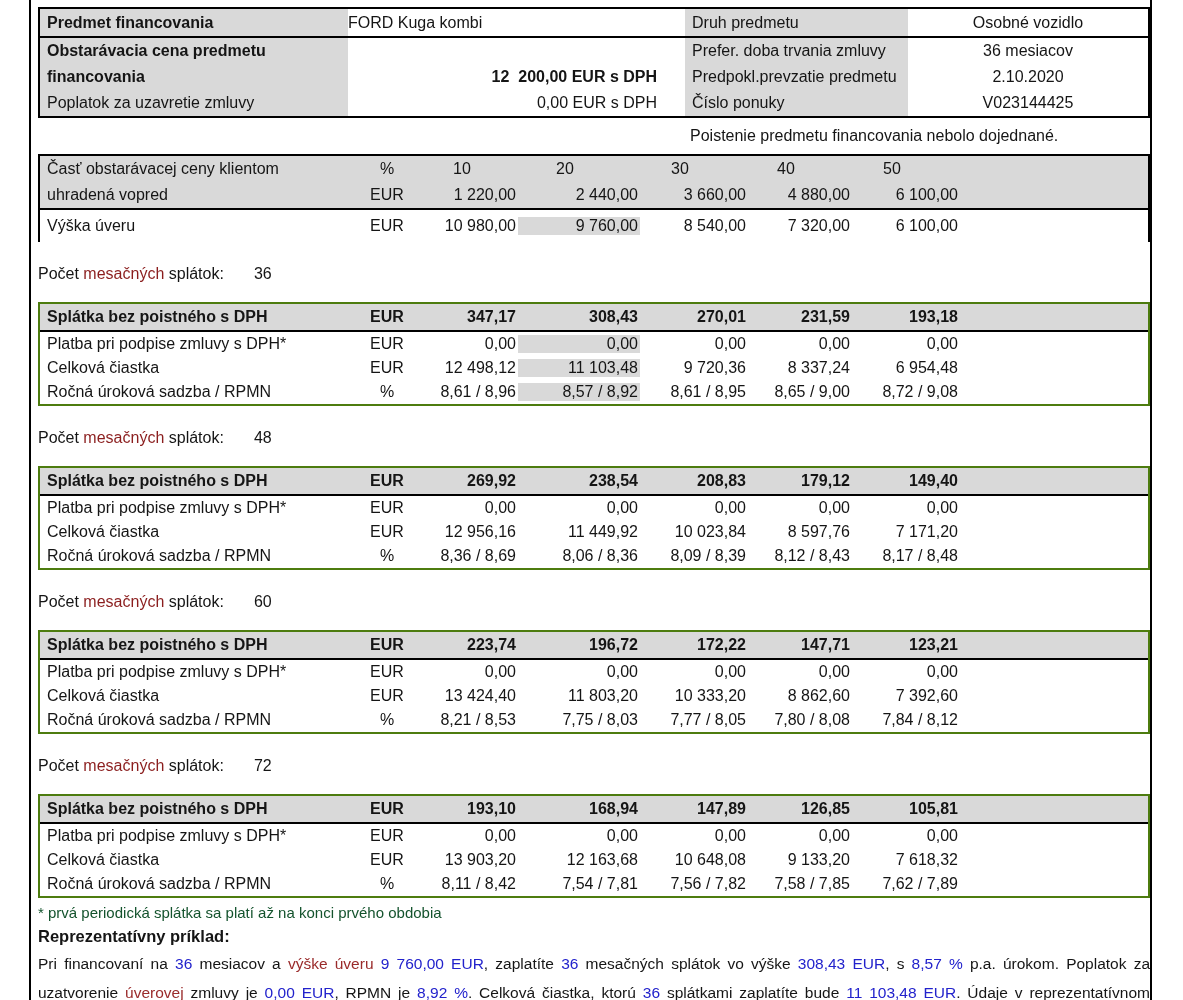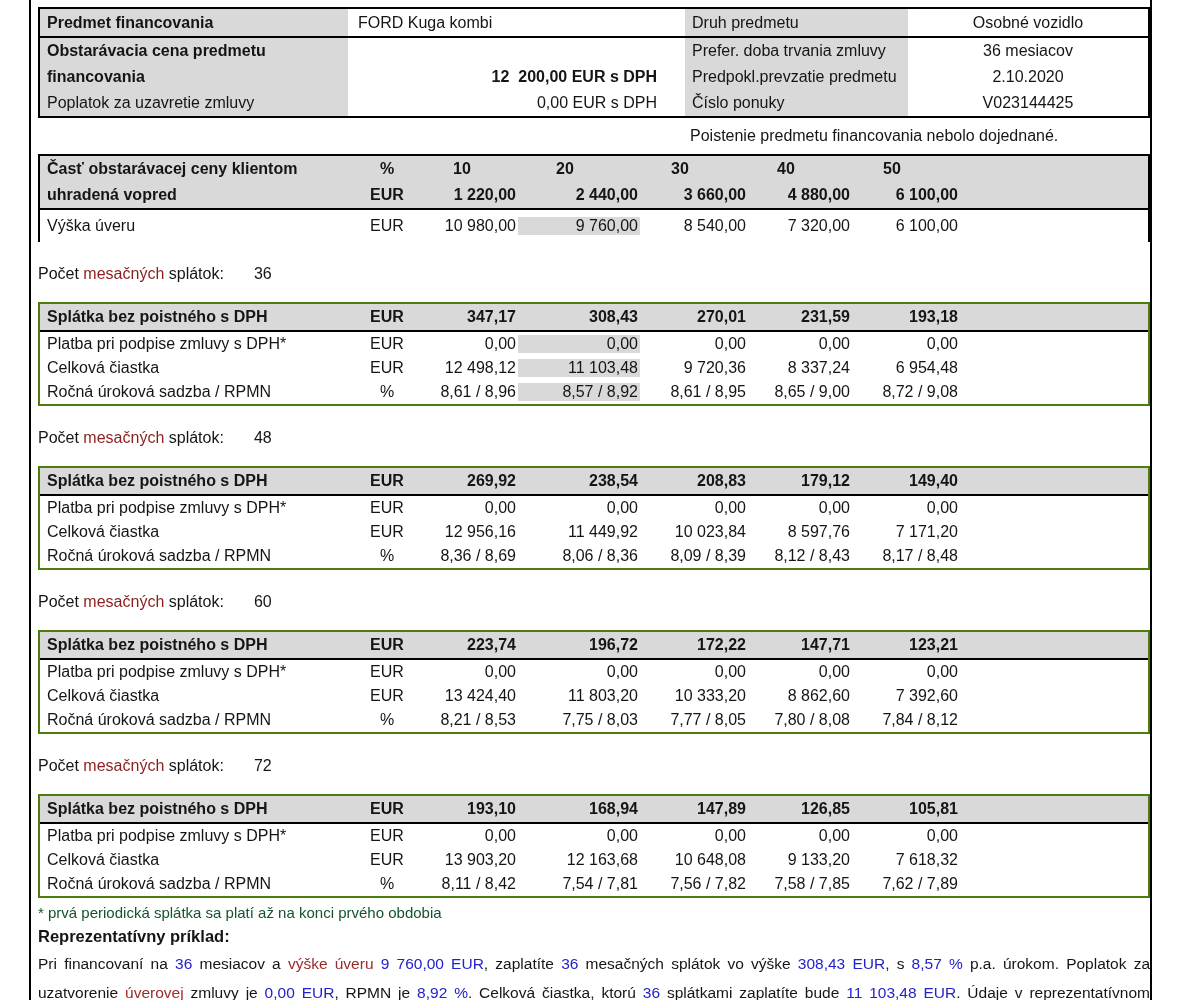--- a/index.html
+++ b/index.html
@@ -9,32 +9,32 @@
   #pb-r{left:1150px}
   .content{position:absolute;left:38px;top:7px;width:1112px}
   
   .htable{border:2px solid #000}
   .hrow{display:grid;grid-template-columns:308px 337px 223px 1fr}
   .hrow>div{display:flex;align-items:center;height:26px}
   .hrow.first>div{height:27px}
   .hrow.first{border-bottom:2px solid #000}
   .gcell{background:#d9d9d9;padding-left:7px}
   .bold{font-weight:bold}
-  .midcell{padding-left:10px}
+  .midcell{padding-left:0}
   .midnum{justify-content:flex-end;padding-right:28px;white-space:pre}
   .ctr{justify-content:center}
   .poistenie{height:36px;line-height:36px;padding-left:652px}
   
   .mrow{display:grid;grid-template-columns:300px 94px 84px 122px 108px 104px 108px 1fr;align-items:center}
   .lab{padding-left:7px}
   .unit{text-align:center}
   .num{text-align:right;padding-right:2px}
   .pctn{text-align:center;padding-right:28px}
   .g{background:#d9d9d9}
-  .band{border:2px solid #000;background:#d9d9d9;font-weight:bold}
+  .band{border:2px solid #000;background:#d9d9d9;font-weight:normal}
   .band .mrow{height:26px}
   .loanrow{border-left:2px solid #000;border-right:2px solid #000;height:32px}
   .pocet{margin-top:20px;height:24px;font-weight:normal;display:flex;align-items:center}
   .pocet span{white-space:pre}
   .red{color:#8b1e1e}
   .pocet .n{margin-left:30px}
   .block{margin-top:16px;border:2px solid #4d7c0f}
   .block .head{height:26px;background:#d9d9d9;font-weight:bold;border-bottom:2px solid #000}
   .block .r{height:24px}
   .footnote{margin-top:6px;color:#14532d;font-size:15px}

